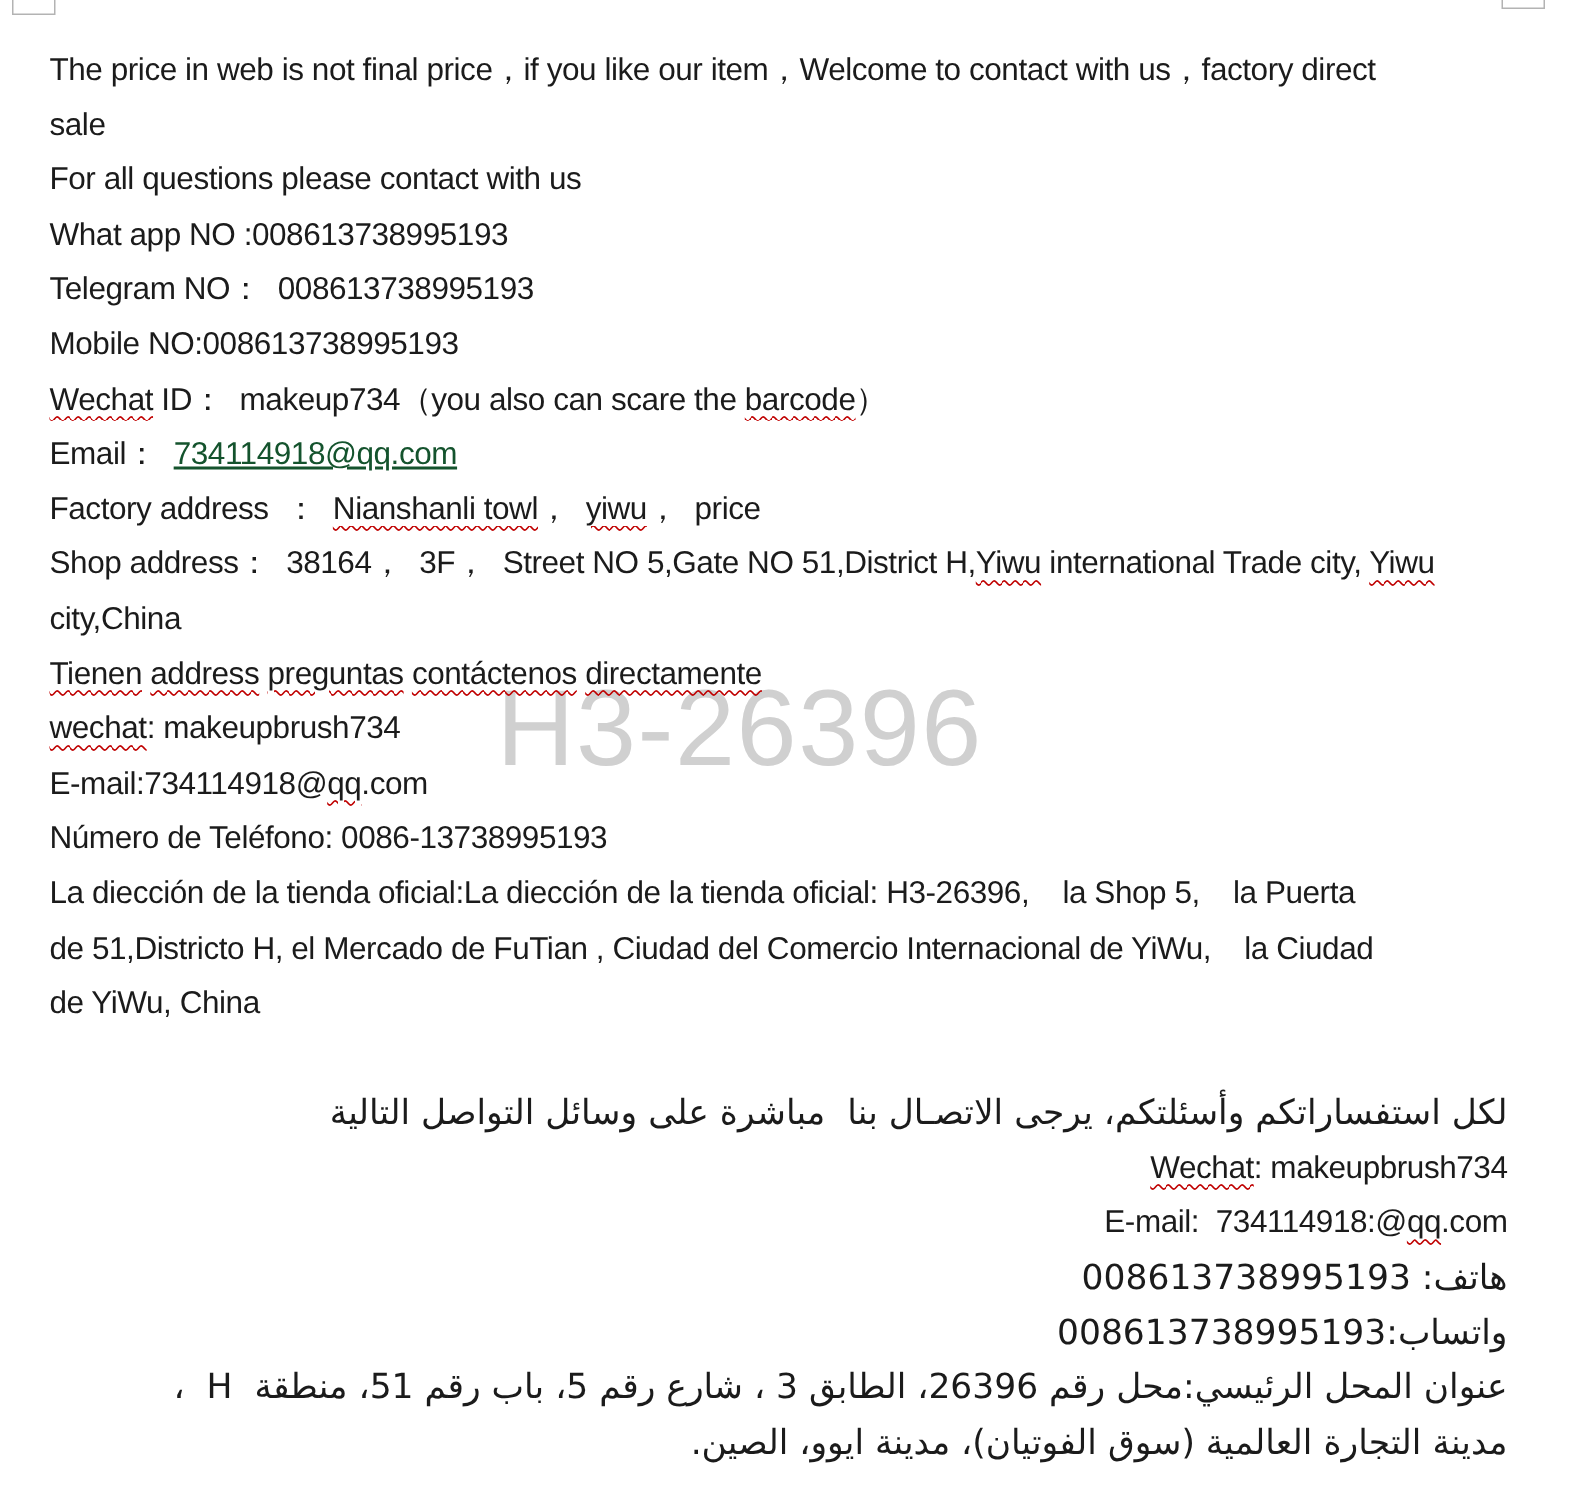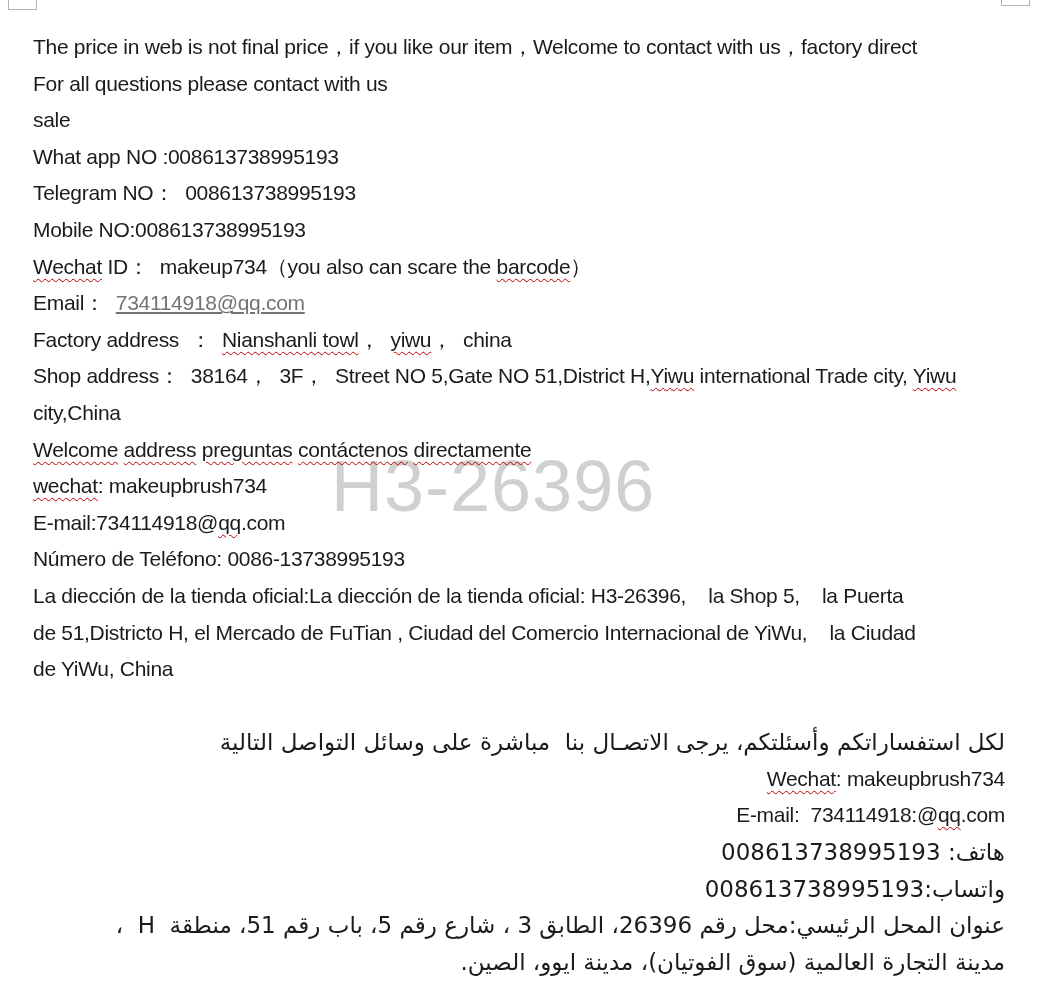--- a/index.html
+++ b/index.html
@@ -41,21 +41,21 @@
   }
   .right{text-align:right;}
   .sq{
     text-decoration-line:underline;
     text-decoration-style:wavy;
     text-decoration-color:#bf0000;
     text-decoration-thickness:1px;
     text-underline-offset:4px;
   }
   .lnk{
-    color:#737373;
+    color:#14532d;
     text-decoration:underline;
     cursor:pointer;
   }
   .corner-box{
     position:absolute;
     border:1px solid #b3b3b3;
     background:transparent;
     z-index:2;
   }
   .corner-box.tl{left:8px;top:-4px;width:27px;height:12px;}
@@ -64,31 +64,31 @@
 </head>
 <body>
 
 <div class="page">
   <div class="corner-box tl"></div>
   <div class="corner-box tr"></div>
   <div class="watermark">H3-26396</div>
 
   <div class="doc">
     <div class="ln"><span>The price in web is not final price，if you like our item，Welcome to contact with us，factory direct</span></div>
+    <div class="ln"><span>sale</span></div>
     <div class="ln"><span>For all questions please contact with us</span></div>
-    <div class="ln"><span>sale</span></div>
     <div class="ln"><span>What app NO :008613738995193</span></div>
     <div class="ln"><span>Telegram NO：  008613738995193</span></div>
     <div class="ln"><span>Mobile NO:008613738995193</span></div>
     <div class="ln"><span class="sq">Wechat</span><span> ID：  makeup734（you also can scare the </span><span class="sq">barcode</span><span>）</span></div>
     <div class="ln"><span>Email：  </span><span class="lnk">734114918@qq.com</span></div>
-    <div class="ln"><span>Factory address  ：  </span><span class="sq">Nianshanli towl</span><span>，  </span><span class="sq">yiwu</span><span>，  china</span></div>
+    <div class="ln"><span>Factory address  ：  </span><span class="sq">Nianshanli towl</span><span>，  </span><span class="sq">yiwu</span><span>，  price</span></div>
     <div class="ln"><span>Shop address：  38164，  3F，  Street NO 5,Gate NO 51,District H,</span><span class="sq">Yiwu</span><span> international Trade city, </span><span class="sq">Yiwu</span></div>
     <div class="ln"><span>city,China</span></div>
-    <div class="ln"><span class="sq">Welcome</span><span> </span><span class="sq">address</span><span> </span><span class="sq">preguntas</span><span> </span><span class="sq">contáctenos</span><span> </span><span class="sq">directamente</span></div>
+    <div class="ln"><span class="sq">Tienen</span><span> </span><span class="sq">address</span><span> </span><span class="sq">preguntas</span><span> </span><span class="sq">contáctenos</span><span> </span><span class="sq">directamente</span></div>
     <div class="ln"><span class="sq">wechat</span><span>: makeupbrush734</span></div>
     <div class="ln"><span>E-mail:734114918@</span><span class="sq">qq</span><span>.com</span></div>
     <div class="ln"><span>Número de Teléfono: 0086-13738995193</span></div>
     <div class="ln"><span>La diección de la tienda oficial:La diección de la tienda oficial: H3-26396,    la Shop 5,    la Puerta</span></div>
     <div class="ln"><span>de 51,Districto H, el Mercado de FuTian , Ciudad del Comercio Internacional de YiWu,    la Ciudad</span></div>
     <div class="ln"><span>de YiWu, China</span></div>
     <div class="ln"></div>
     <div class="ln ar"><span>لكل استفساراتكم وأسئلتكم، يرجى الاتصـال بنا  مباشرة على وسائل التواصل التالية</span></div>
     <div class="ln right"><span class="sq">Wechat</span><span>: makeupbrush734</span></div>
     <div class="ln right"><span>E-mail:  734114918:@</span><span class="sq">qq</span><span>.com</span></div>

